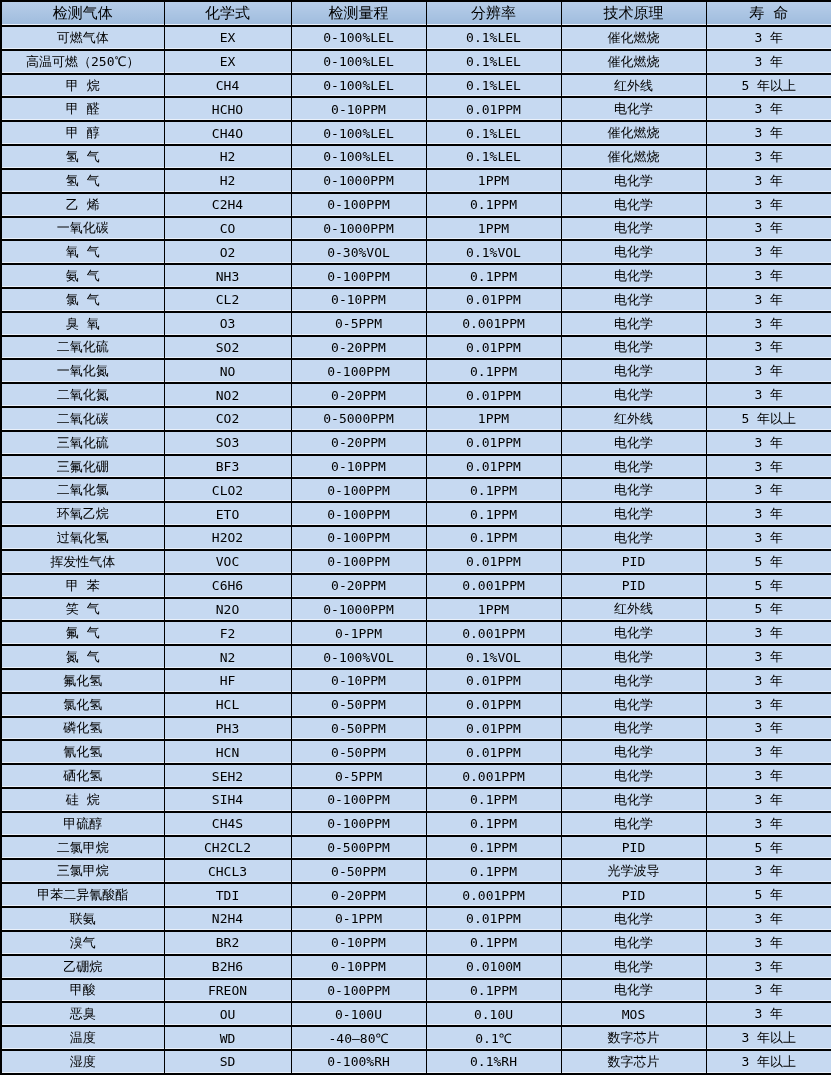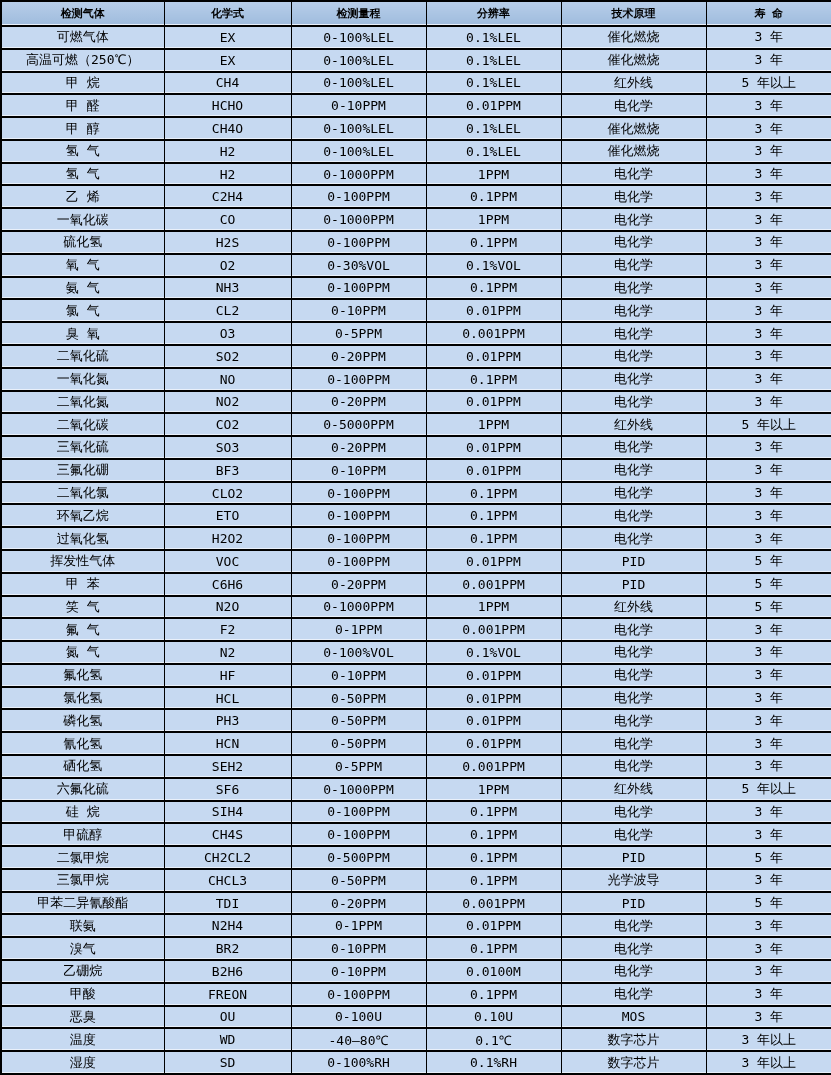--- a/index.html
+++ b/index.html
@@ -33,22 +33,22 @@
     text-align:center;
     vertical-align:middle;
     padding:0 2px;
     overflow:hidden;
     white-space:nowrap;
     box-shadow:inset 0 -1px 0 var(--inner-line);
   }
   thead tr{height:25px;}
   thead th{
     background:linear-gradient(180deg,var(--hdr-top),var(--hdr-bottom));
-    font-size:11px;
-    font-weight:bold;
+    font-size:15px;
+    font-weight:normal;
   }
   tbody tr{height:18px;}
   tbody td{
     background:var(--row-bg);
     font-size:13px;
   }
 </style>
 </head>
 <body>
 
@@ -138,28 +138,20 @@
       </tr>
       <tr>
         <td>一氧化碳</td>
         <td>CO</td>
         <td>0-1000PPM</td>
         <td>1PPM</td>
         <td>电化学</td>
         <td>3 年</td>
       </tr>
       <tr>
-        <td>硫化氢</td>
-        <td>H2S</td>
-        <td>0-100PPM</td>
-        <td>0.1PPM</td>
-        <td>电化学</td>
-        <td>3 年</td>
-      </tr>
-      <tr>
         <td>氧 气</td>
         <td>O2</td>
         <td>0-30%VOL</td>
         <td>0.1%VOL</td>
         <td>电化学</td>
         <td>3 年</td>
       </tr>
       <tr>
         <td>氨 气</td>
         <td>NH3</td>
@@ -330,28 +322,20 @@
       </tr>
       <tr>
         <td>硒化氢</td>
         <td>SEH2</td>
         <td>0-5PPM</td>
         <td>0.001PPM</td>
         <td>电化学</td>
         <td>3 年</td>
       </tr>
       <tr>
-        <td>六氟化硫</td>
-        <td>SF6</td>
-        <td>0-1000PPM</td>
-        <td>1PPM</td>
-        <td>红外线</td>
-        <td>5 年以上</td>
-      </tr>
-      <tr>
         <td>硅 烷</td>
         <td>SIH4</td>
         <td>0-100PPM</td>
         <td>0.1PPM</td>
         <td>电化学</td>
         <td>3 年</td>
       </tr>
       <tr>
         <td>甲硫醇</td>
         <td>CH4S</td>

